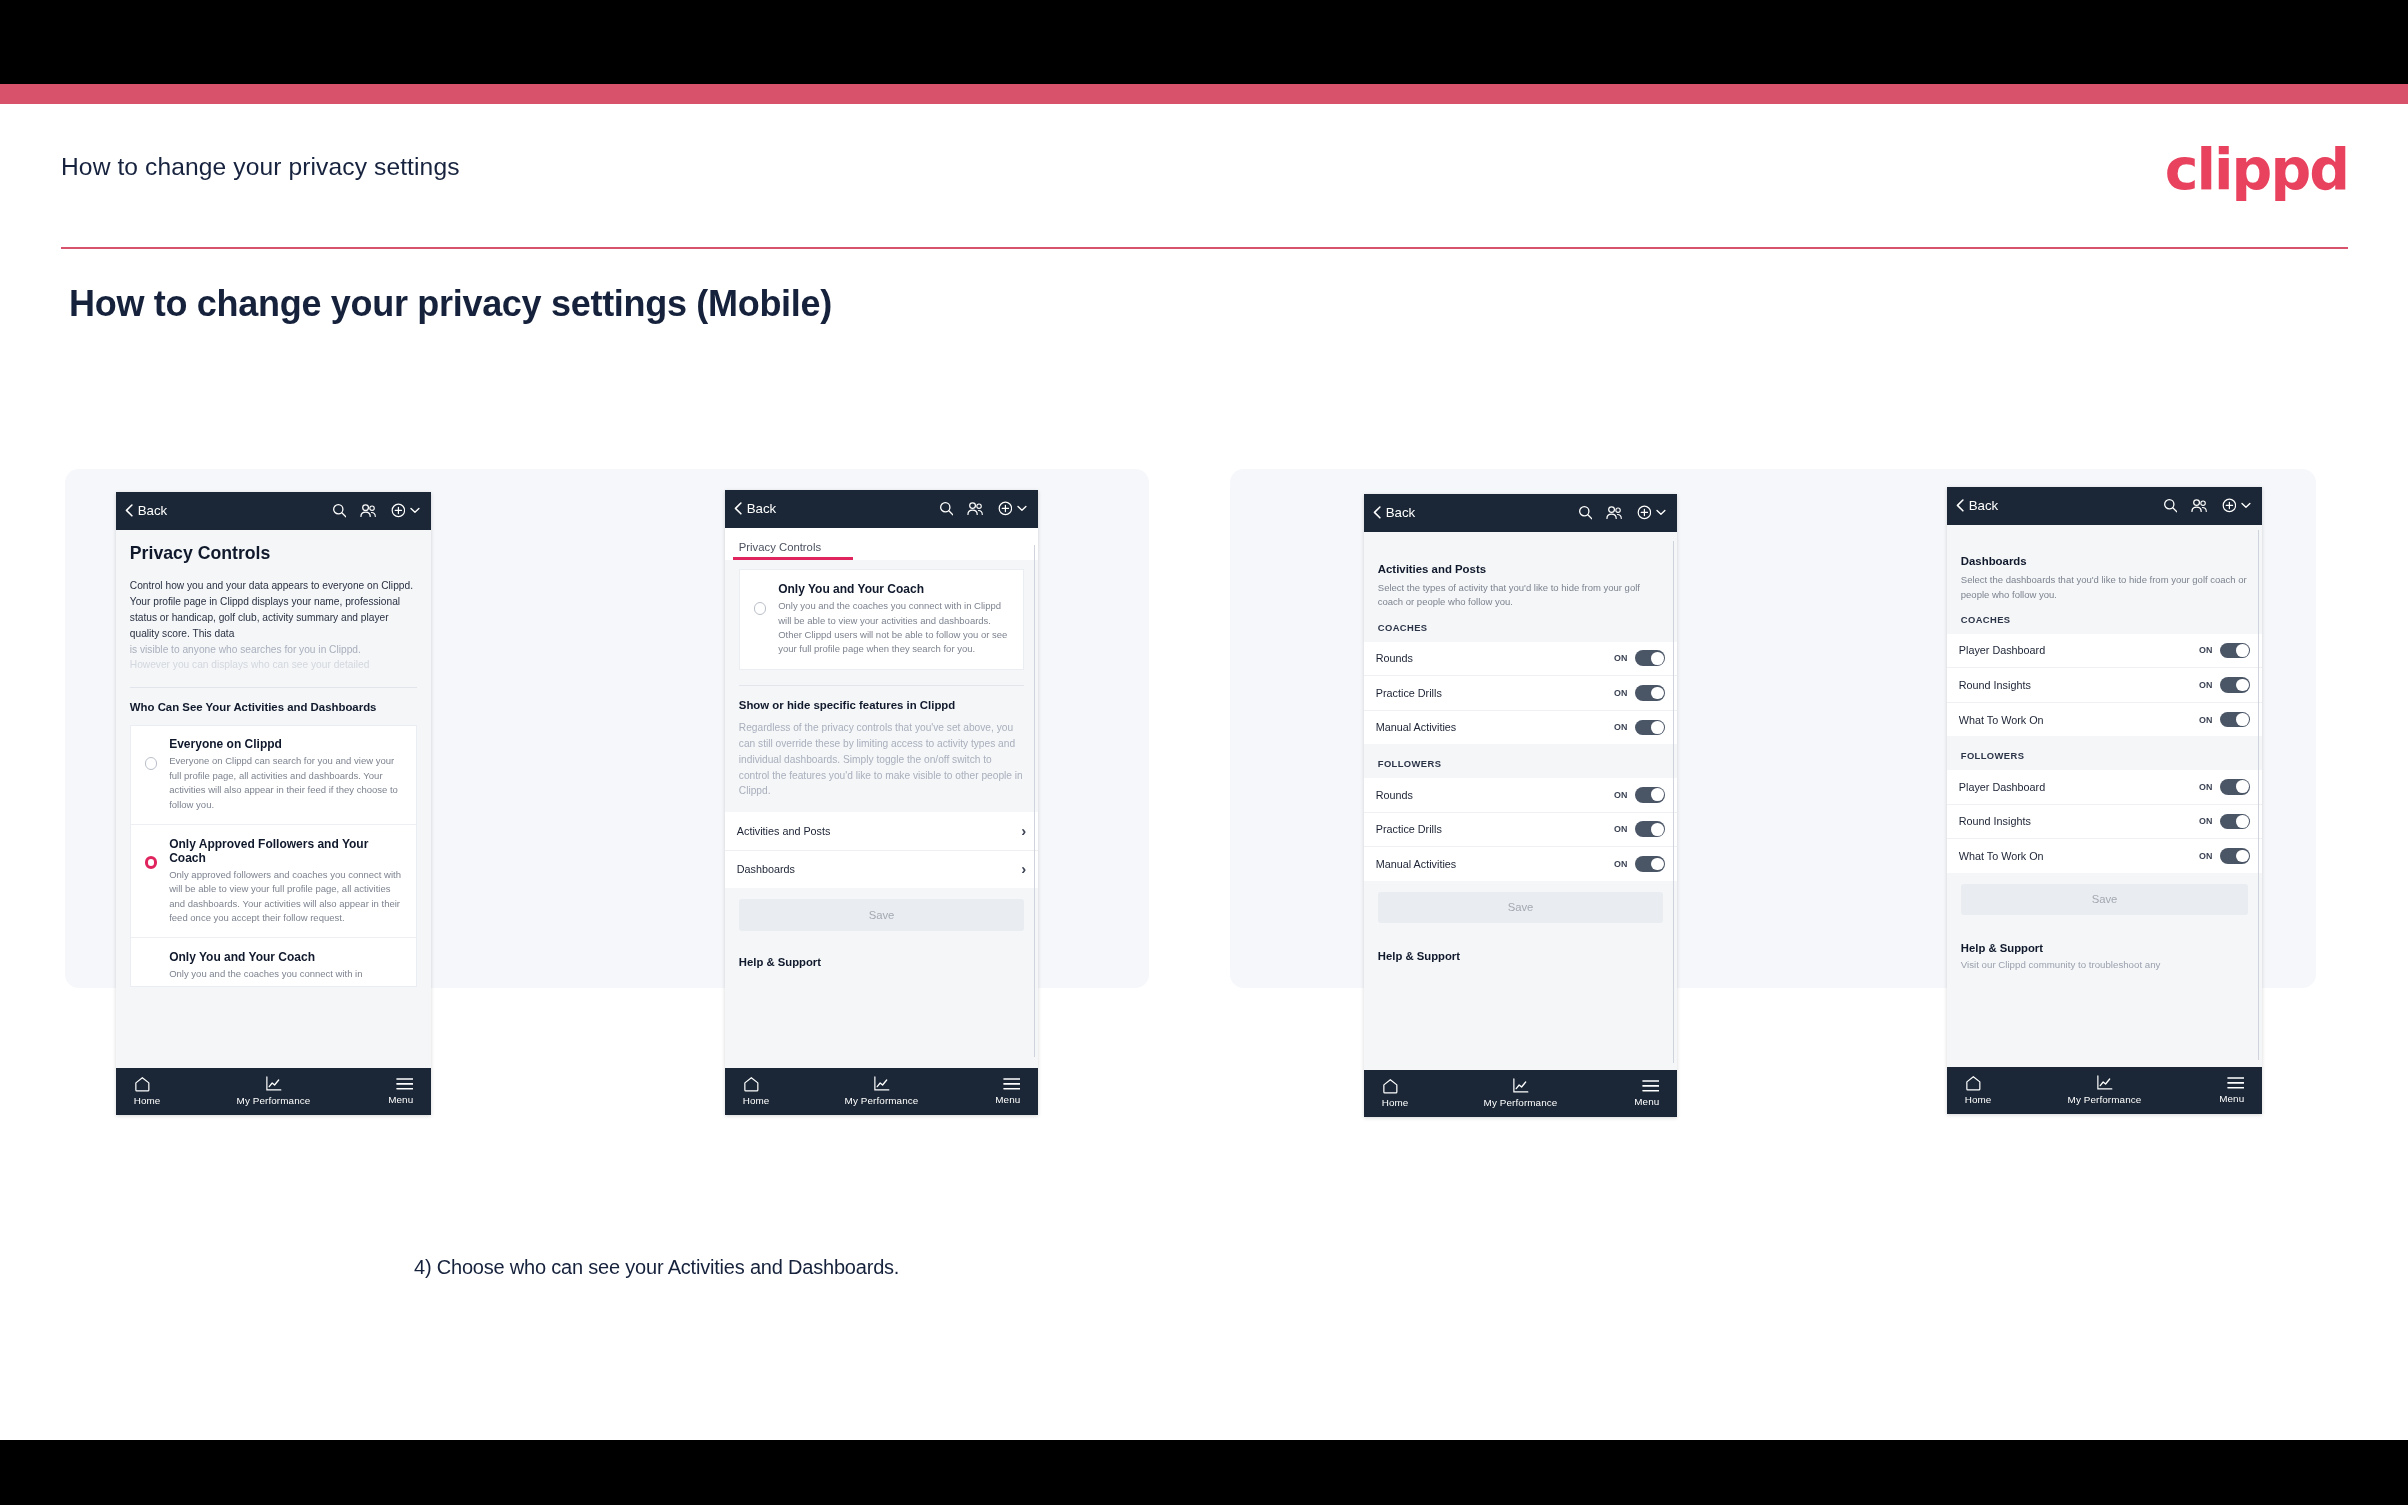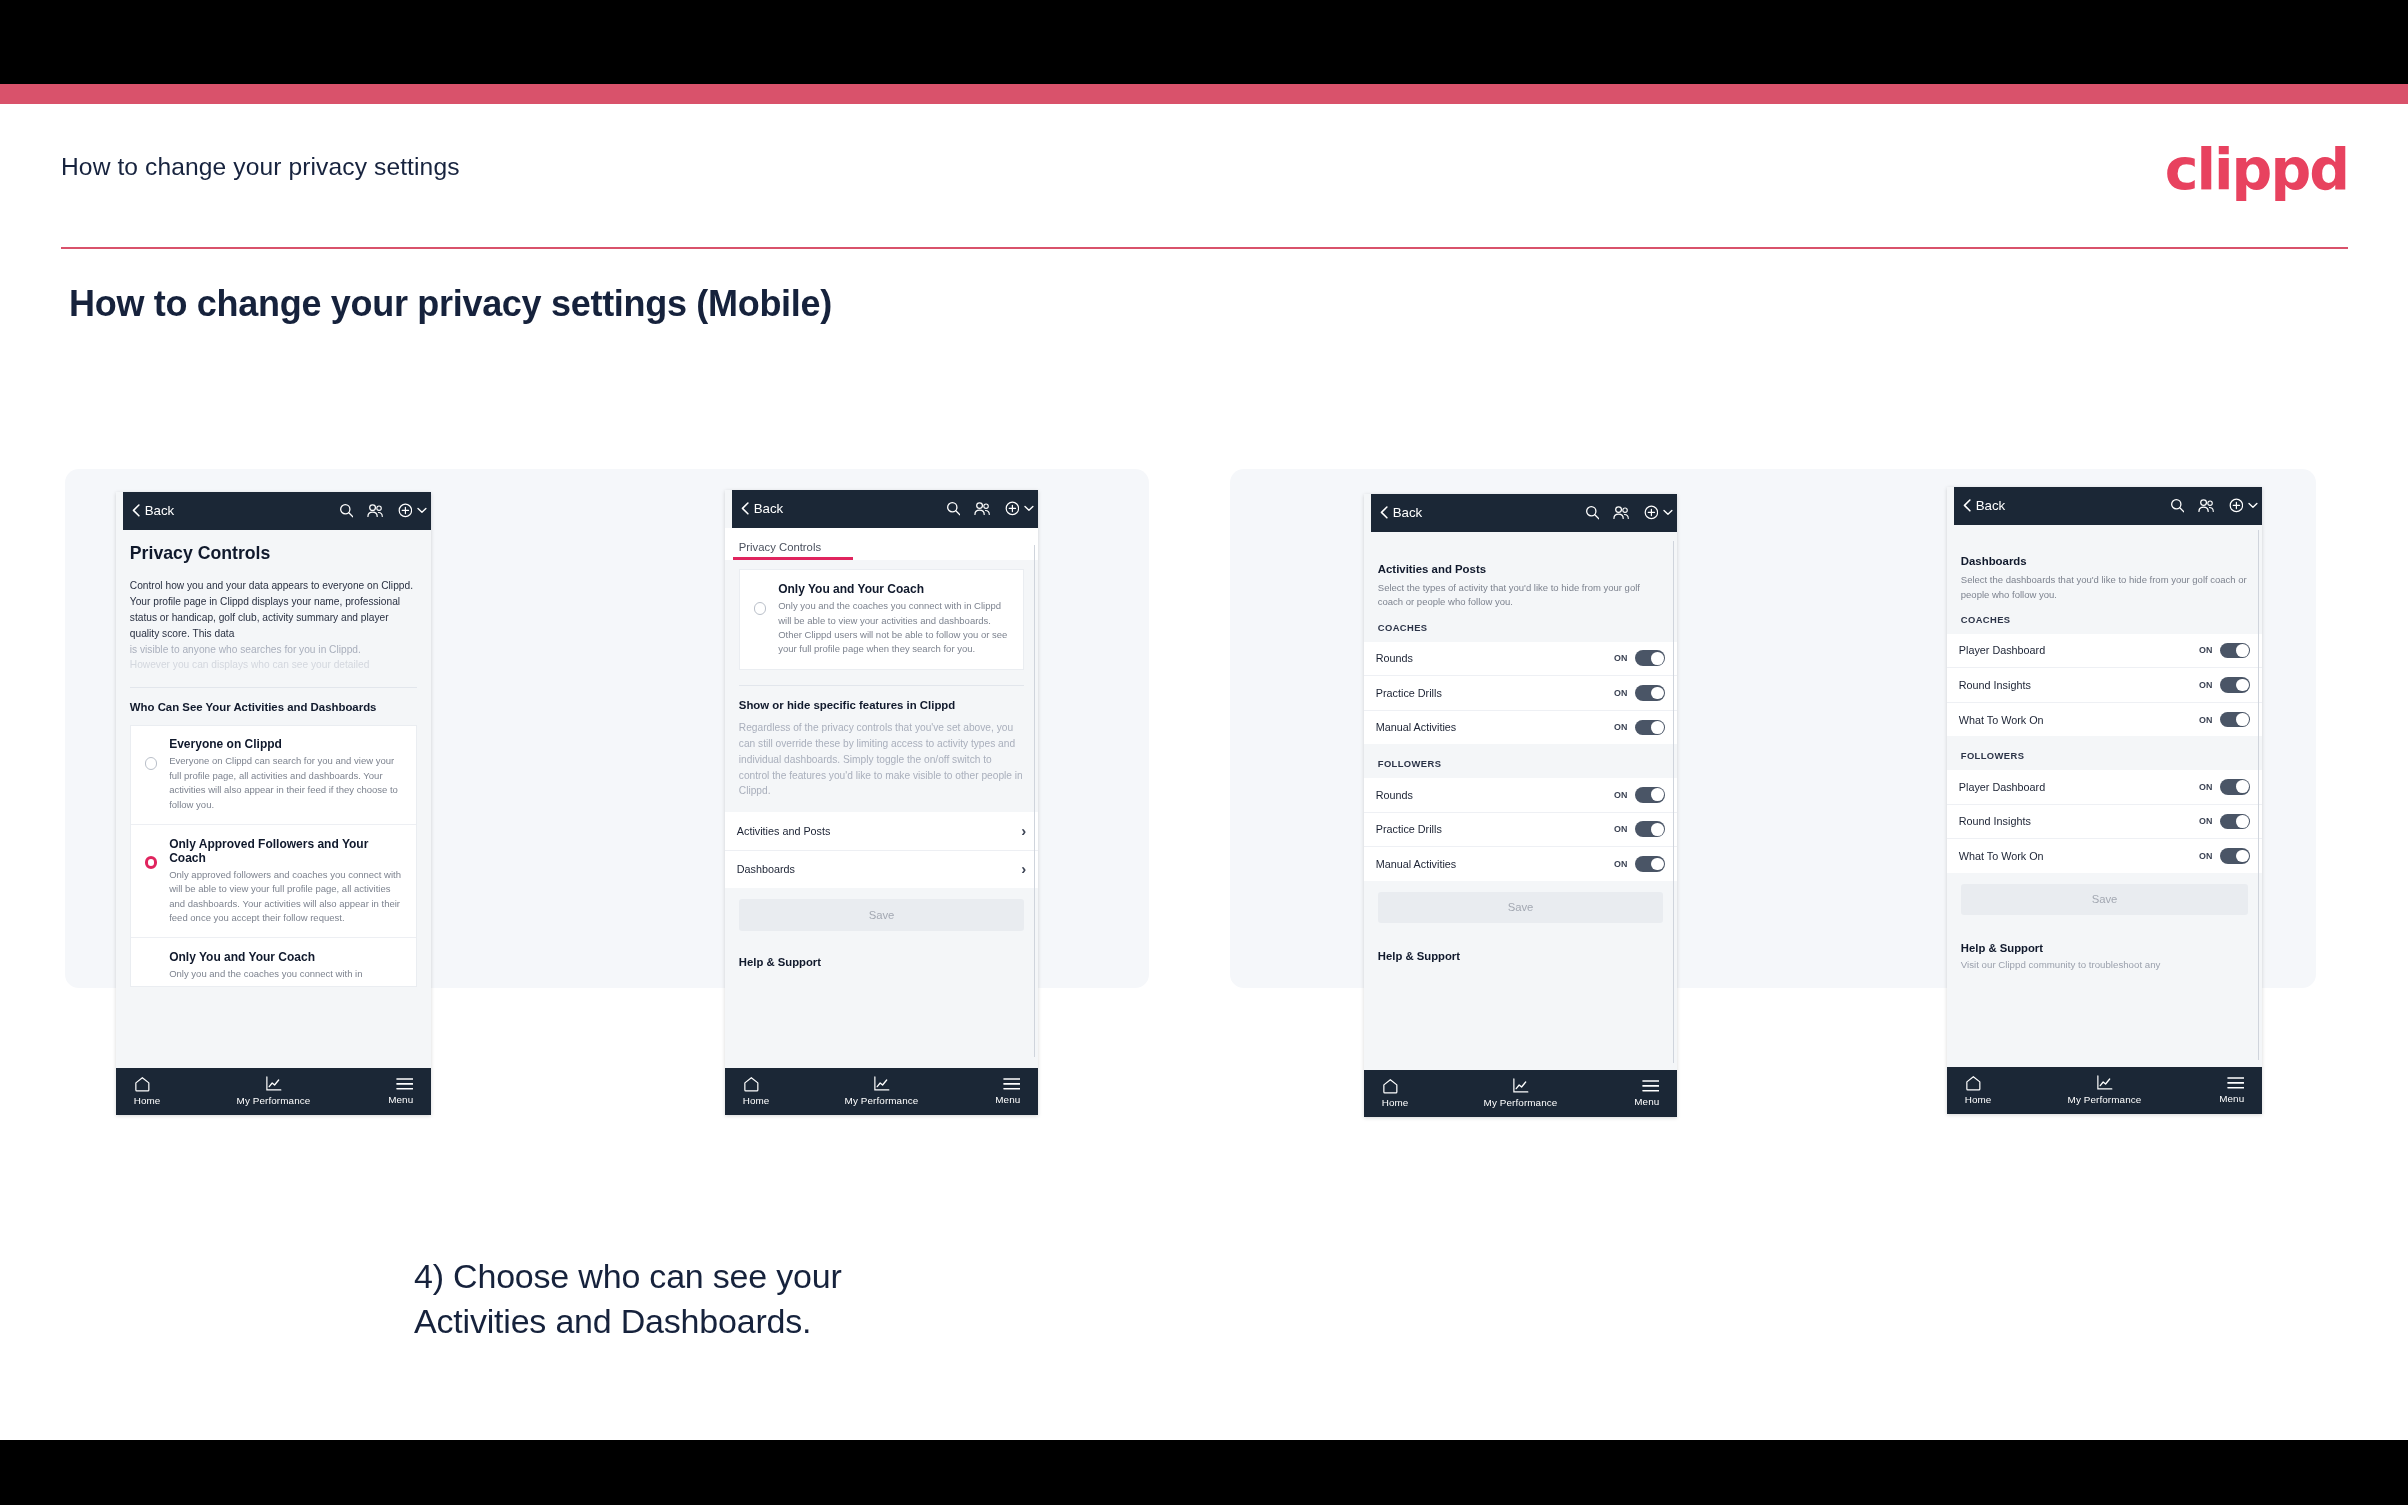--- a/index.html
+++ b/index.html
@@ -51,21 +51,21 @@
   }
   #card-left  { left:65px;  top:365px; width:1084px; height:519px; }
   #card-right { left:1230px; top:365px; width:1086px; height:519px; }
 
   
   .phone {
     position:absolute; background:#F4F6F8; overflow:hidden;
     box-shadow:0 1px 3.9px rgba(0,0,0,.16);
   }
   .ph-nav {
-    position:absolute; left:7px; top:0; width:100%; height:38px;
+    position:absolute; left:0; top:0; width:100%; height:38px;
     background:#1B2736; display:flex; align-items:center;
     padding:0 10.8px 0 8.9px; color:#fff;
   }
   .ph-back { display:flex; align-items:center; gap:4.9px; font-size:13.3px; color:#fff; }
   .ph-nav-icons { margin-left:auto; display:flex; align-items:center; gap:13.8px; }
   .ic { display:inline-flex; }
   .ph-body { position:absolute; left:0; top:38px; right:0; bottom:0; overflow:hidden; }
   .ph-bottom {
     position:absolute; left:0; bottom:0; width:100%; height:47px;
     background:#1B2736; display:flex; align-items:center; color:#fff;
@@ -127,21 +127,21 @@
   }
   .hs-title { font-size:11.3px; font-weight:700; color:#10192C; }
   .hs-sub { font-size:9.7px; color:#9BA1AD; line-height:1.5; }
 
   .scroll-track {
     position:absolute; width:1.5px; background:#CFD4DC;
   }
 
   
   .caption {
-    position:absolute; font-size:34px; line-height:1.33;
+    position:absolute; font-size:20px; line-height:1.33;
     color:#16223C; font-weight:400; letter-spacing:-0.2px;
   }
   #caption-left  { left:414px; top:1151px; width:512px; }
   #caption-right { left:1545px; top:1145px; width:591px; }
 
   .copyright {
     position:absolute; left:61px; top:1352px;
     font-size:16.7px; color:#B7BCC5;
   }
 </style>

